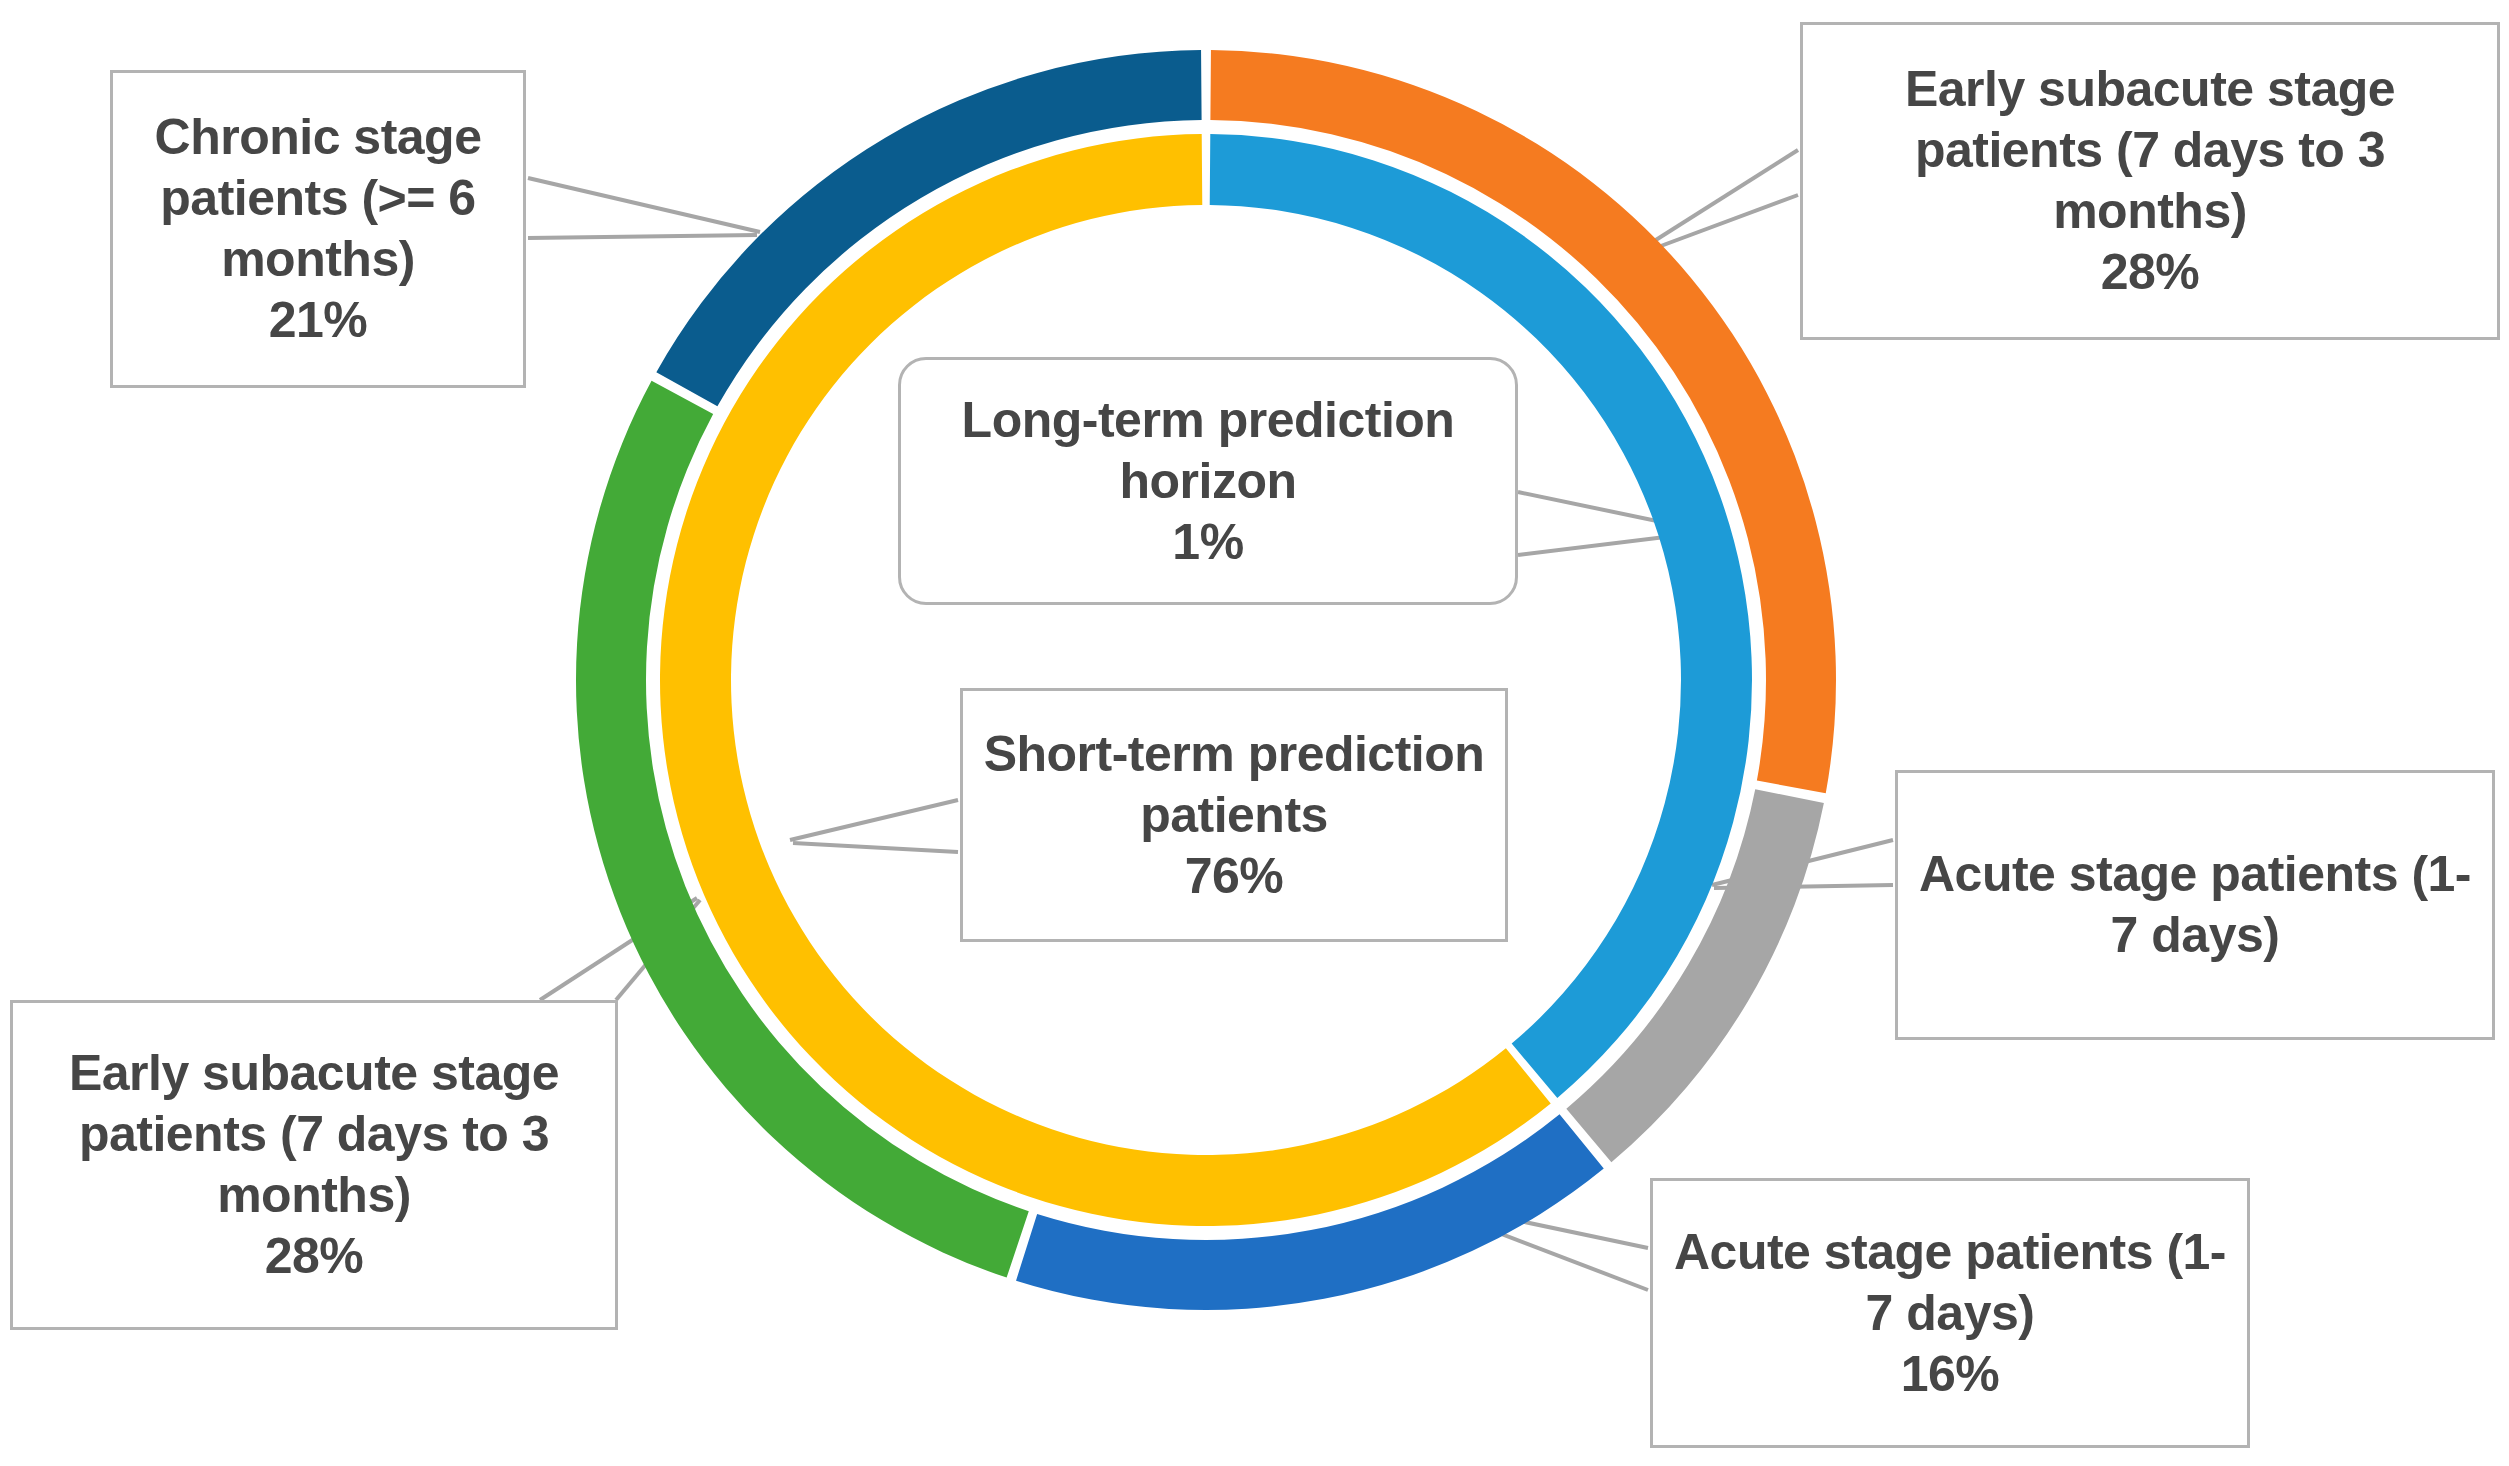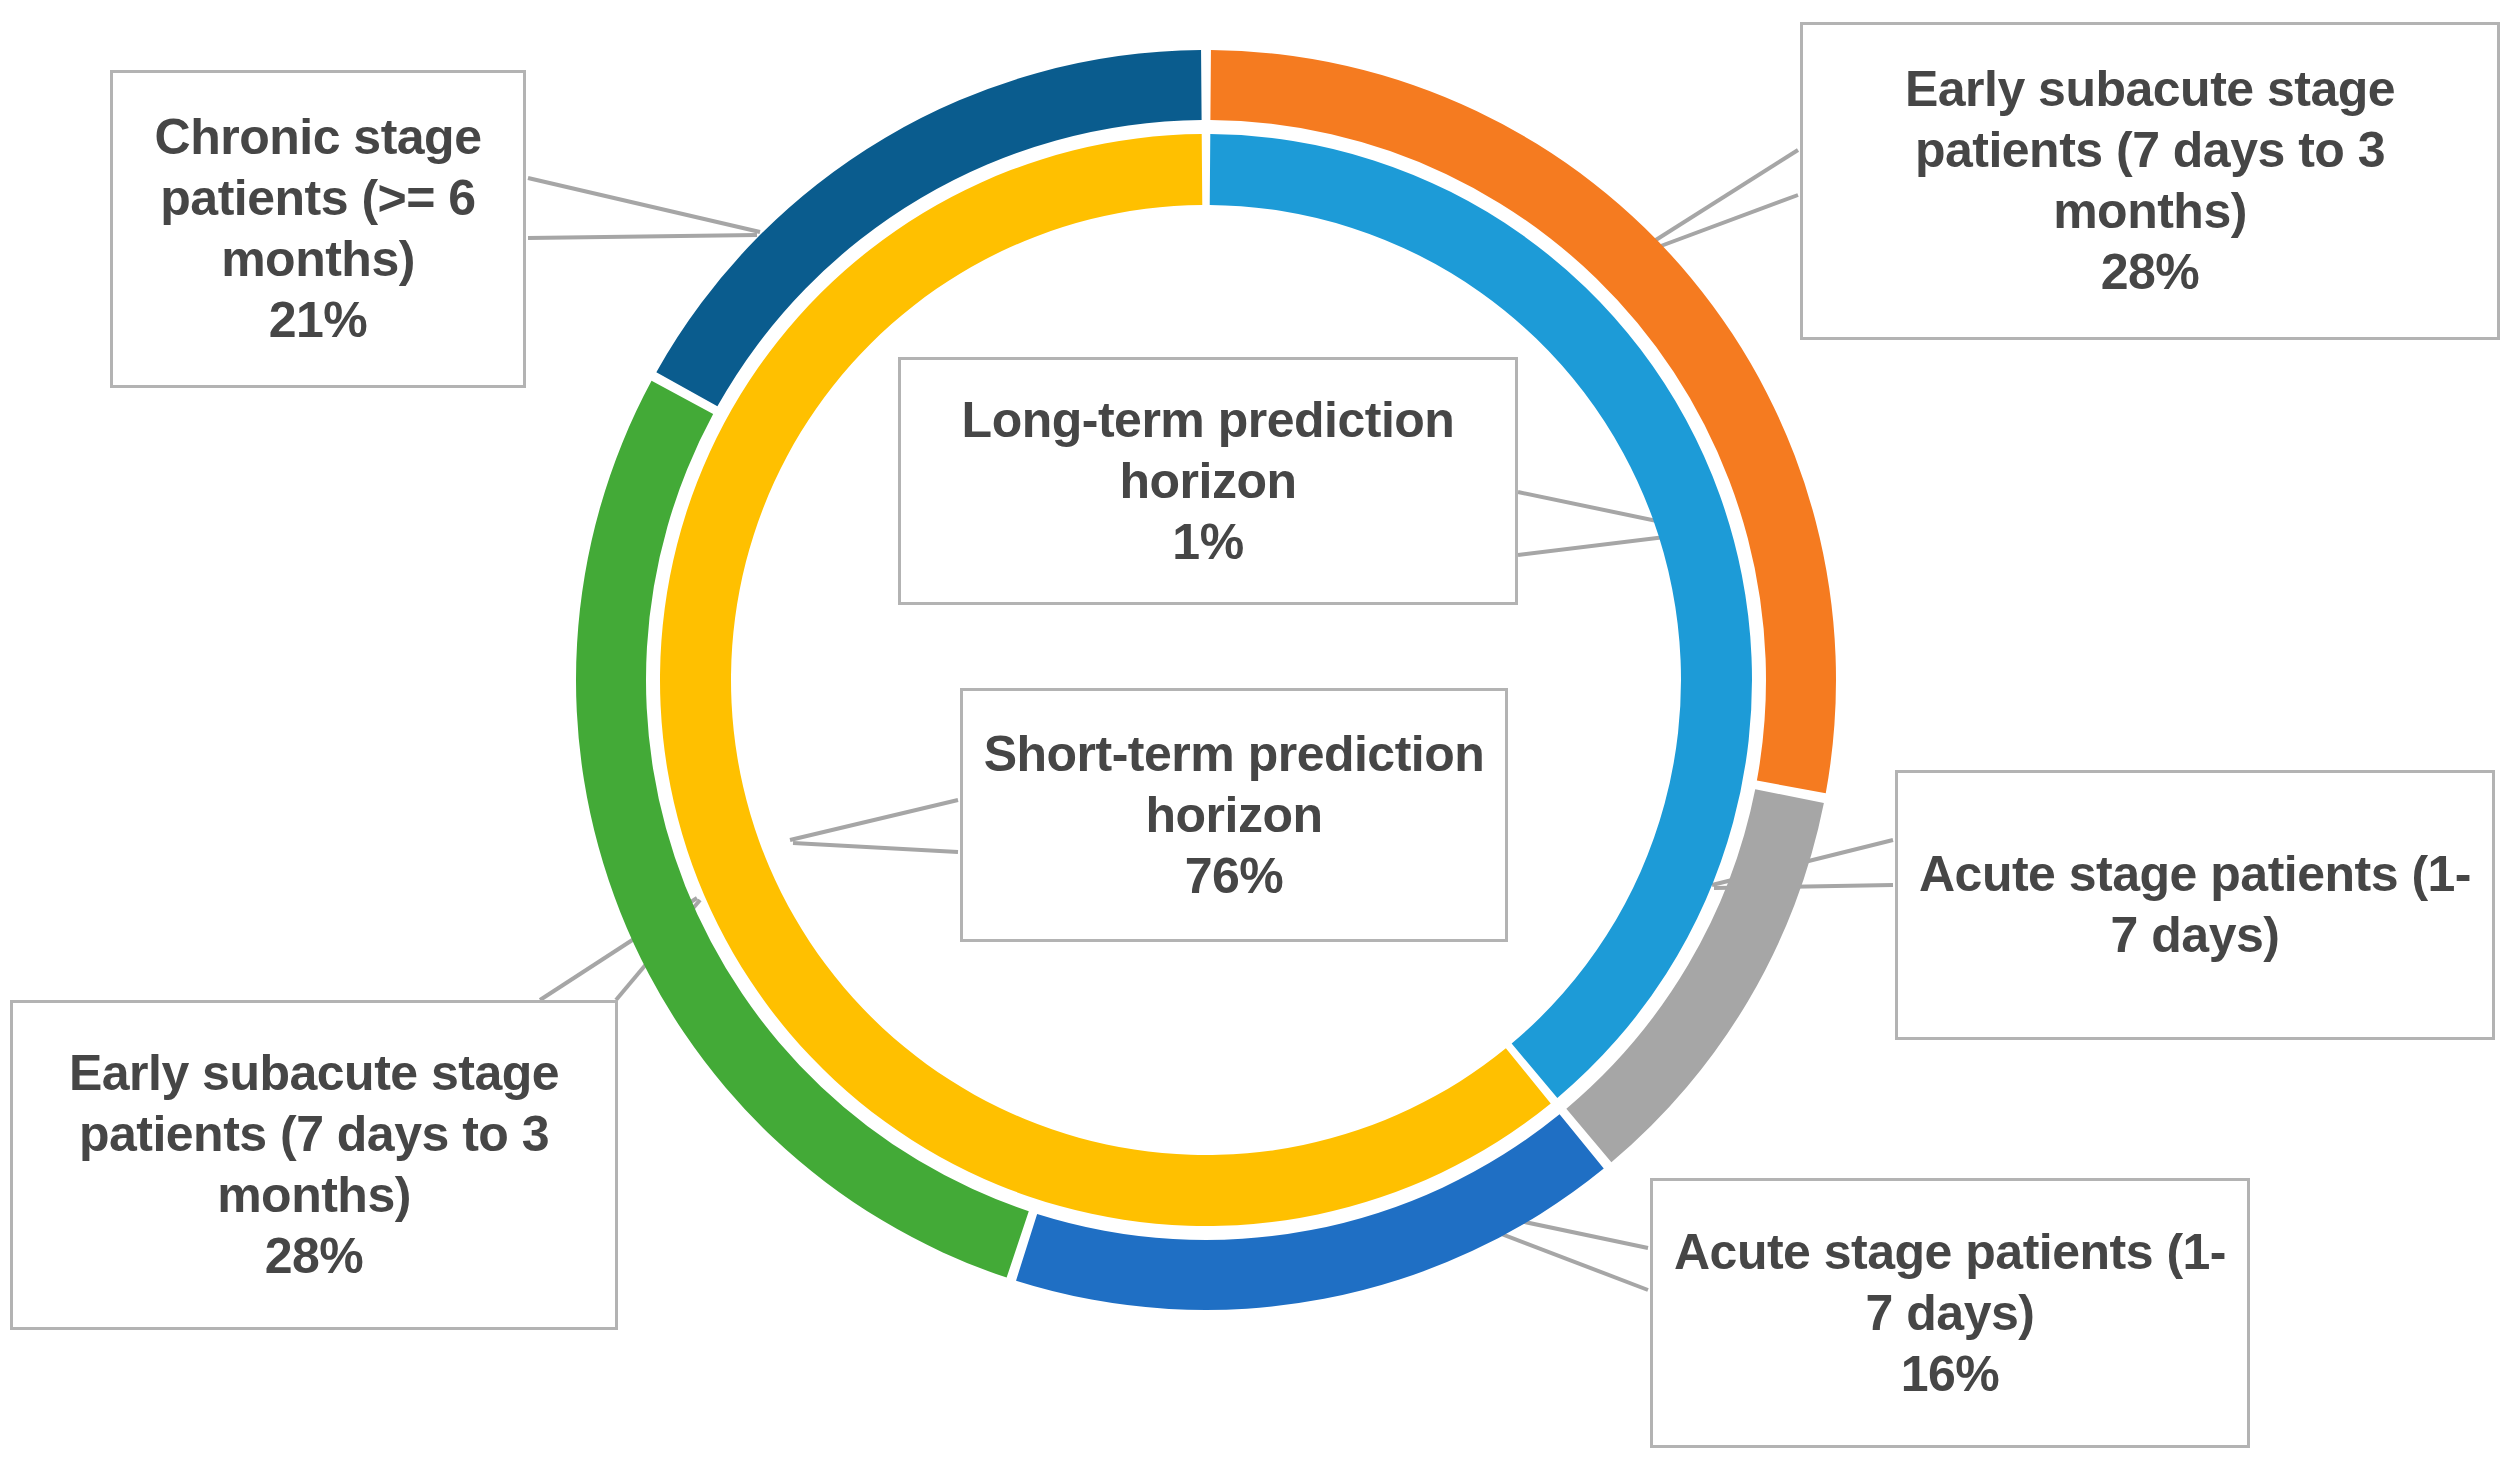--- a/index.html
+++ b/index.html
@@ -51,21 +51,21 @@
     display: block;
     width: 100%;
   }
   
   #callout-chronic      { left: 110px;  top: 70px;   width: 416px;  height: 318px; }
   #callout-early-top    { left: 1800px; top: 22px;   width: 700px;  height: 318px; }
   #callout-acute-right  { left: 1895px; top: 770px;  width: 600px;  height: 270px; }
   #callout-acute-bottom { left: 1650px; top: 1178px; width: 600px;  height: 270px; }
   #callout-early-bottom { left: 10px;   top: 1000px; width: 608px;  height: 330px; }
   
-  #callout-long-term    { left: 898px;  top: 357px;  width: 620px;  height: 248px; }
+  #callout-long-term    { left: 898px;  top: 357px;  width: 620px;  height: 248px; border-radius: 28px; }
   #callout-short-term   { left: 960px;  top: 688px;  width: 548px;  height: 254px; }
 </style>
 </head>
 <body>
 
 <div id="stage">
 
   <svg id="chart-svg" viewBox="0 0 2509 1466">
 
     <g fill="none" stroke="#A6A6A6" stroke-width="4">
@@ -122,17 +122,17 @@
     <span class="ttl">Early subacute stage patients (7 days to 3 months)</span>
     <span class="pct">28%</span>
   </div>
 
   <div class="callout" id="callout-long-term">
     <span class="ttl">Long-term prediction horizon</span>
     <span class="pct">1%</span>
   </div>
 
   <div class="callout" id="callout-short-term">
-    <span class="ttl">Short-term prediction horizon</span>
+    <span class="ttl">Short-term prediction patients</span>
     <span class="pct">76%</span>
   </div>
 
 </div>
 
 </body></html>

